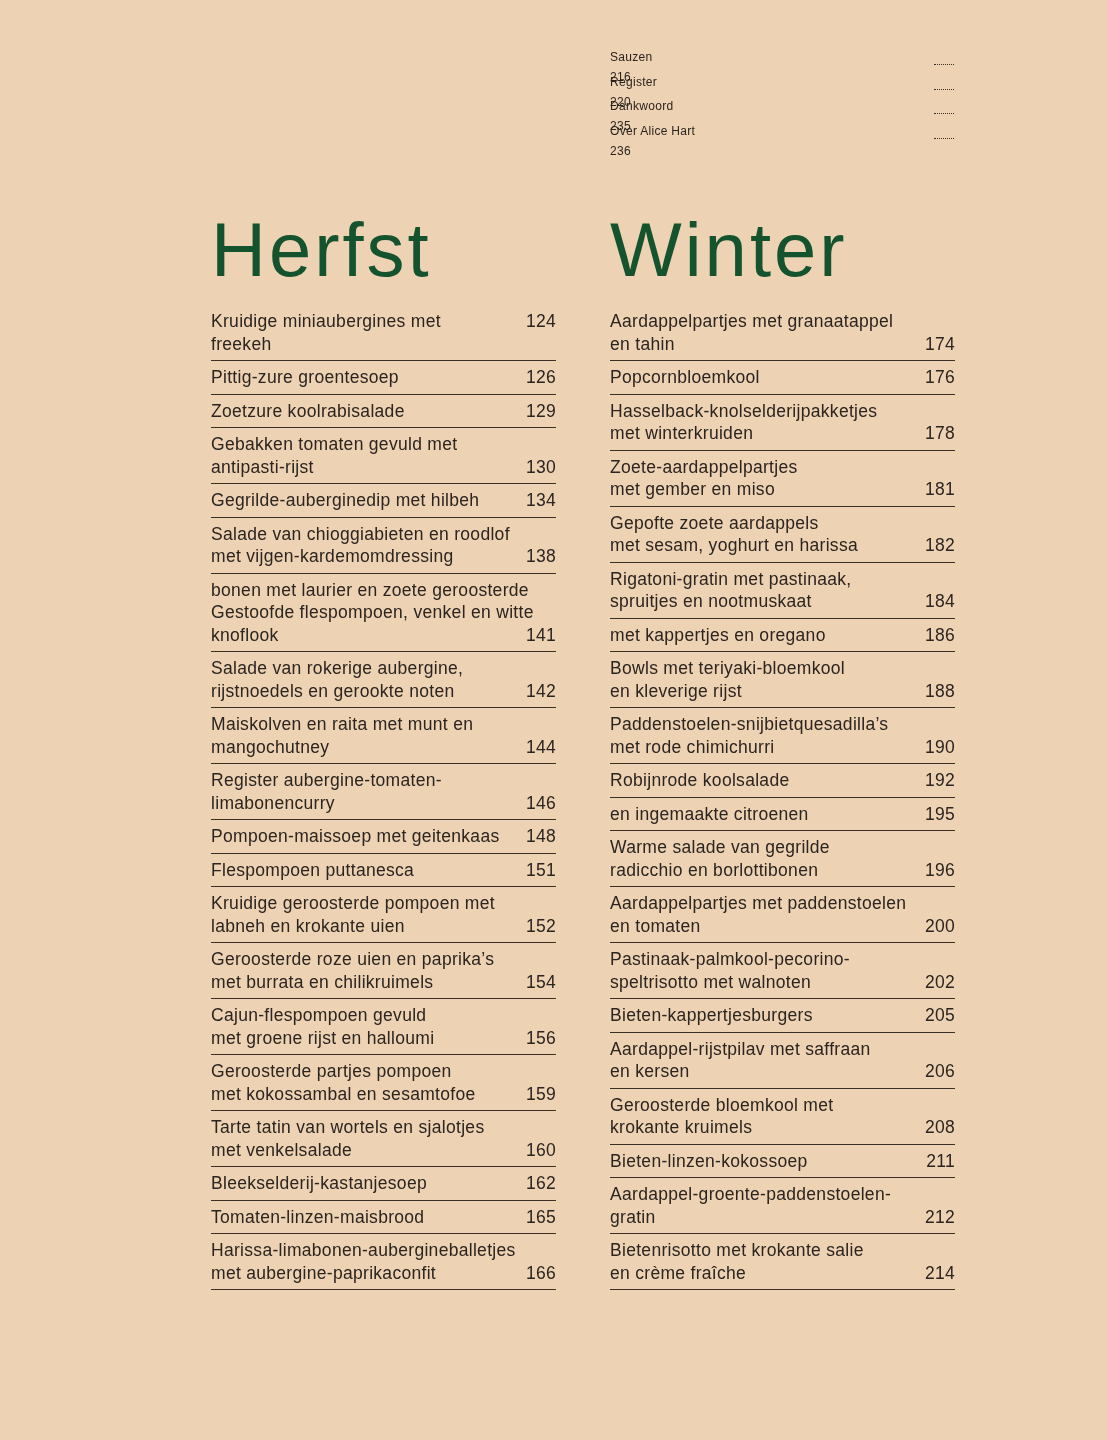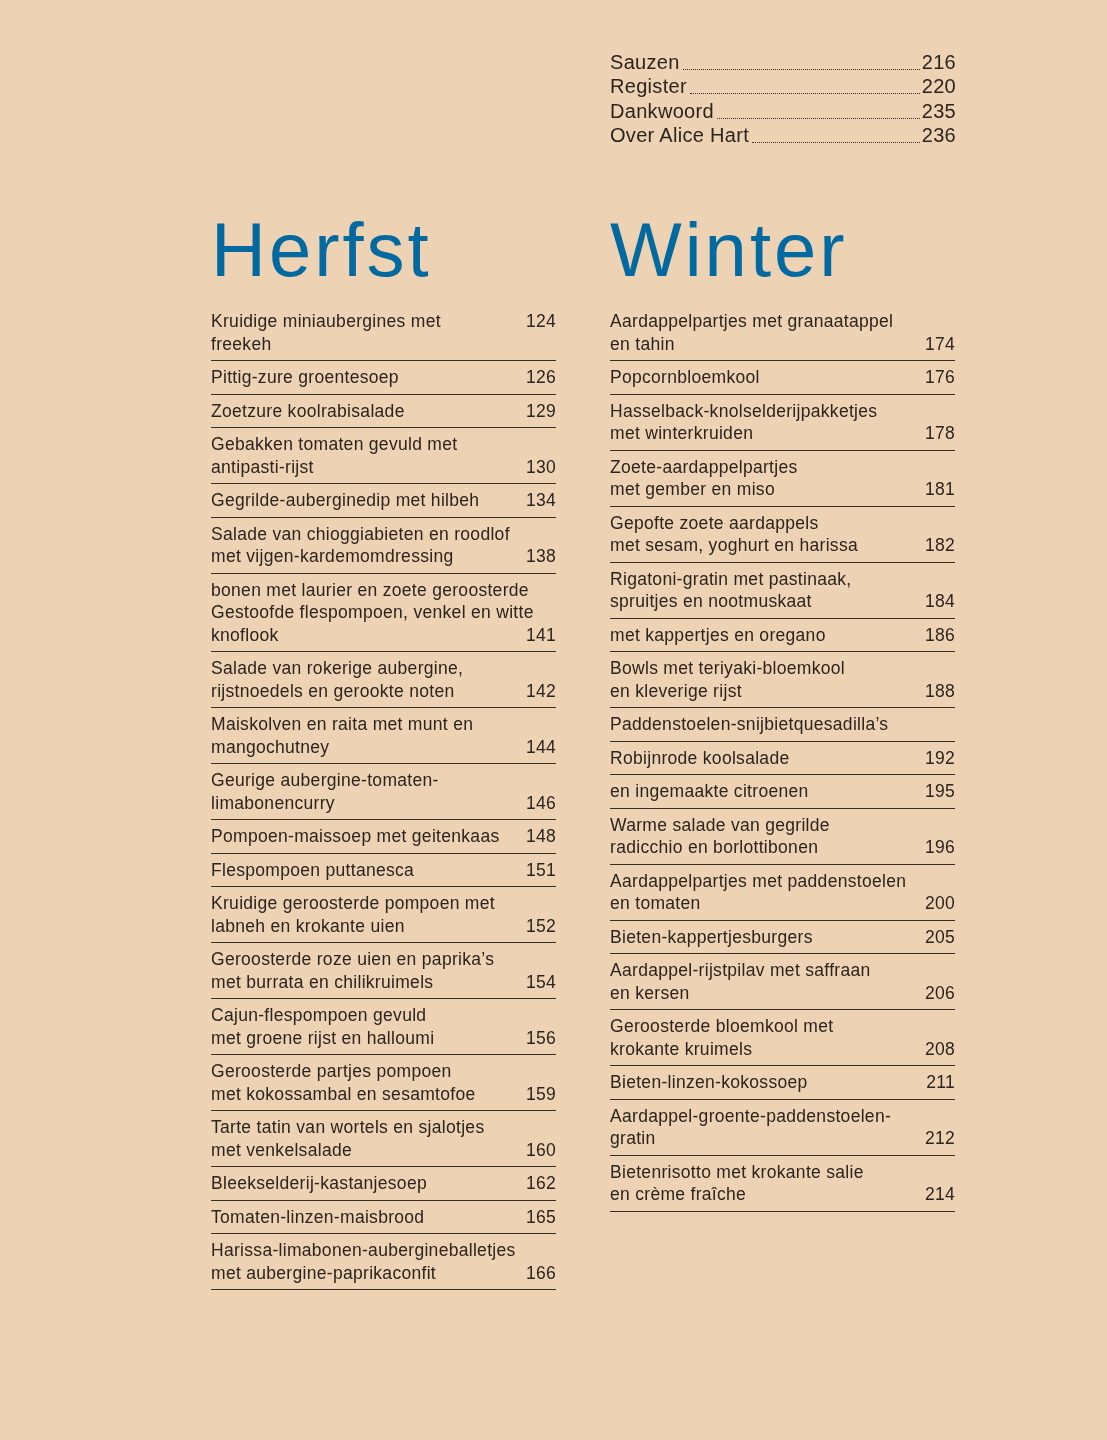--- a/index.html
+++ b/index.html
@@ -6,42 +6,42 @@
   body{
     width:1107px;height:1440px;position:relative;overflow:hidden;
     background:#edd2b3;
     color:#2b241f;
     font-family:"Liberation Sans", sans-serif;
   }
   .overflow-list{
     position:absolute;left:610px;top:50px;width:346px;
   }
   .overflow-row{
-    display:flex;align-items:center;height:24.5px;
-    font-size:20px;letter-spacing:0.3px;
+    display:flex;align-items:flex-start;height:24.5px;
+    font-size:12px;letter-spacing:0.3px;flex-direction:column;
   }
   .ov-label,.ov-page{white-space:nowrap;}
   .leader{
     flex:1 1 auto;
     border-bottom:1.6px dotted #3a2f25;
     align-self:flex-end;
     margin:0 2px 5px 3px;
     min-width:20px;
   }
   .toc-columns{
     position:absolute;left:211px;top:212px;
     display:flex;gap:54px;
   }
   .column{width:345px;}
   h1.season{
     margin:0 0 17px 0;
     font-size:76px;line-height:76px;
     font-weight:200;
     letter-spacing:3px;
-    color:#0369a1;
+    color:#14532d;
   }
   .entry{
     padding:5px 0 5px 0;
     border-bottom:1.5px solid #3a2f25;
     font-size:17.5px;line-height:22.5px;letter-spacing:0.3px;
   }
   .entry .line{display:block;}
   .entry .line.last{
     display:flex;justify-content:space-between;align-items:baseline;
   }
@@ -130,21 +130,21 @@
         </div>
       </div>
       <div class="entry">
         <div class="line">Maiskolven en raita met munt en</div>
         <div class="line last">
           <span class="txt">mangochutney</span>
           <span class="page">144</span>
         </div>
       </div>
       <div class="entry">
-        <div class="line">Geurige aubergine-tomaten-</div>
+        <div class="line">Register aubergine-tomaten-</div>
         <div class="line last">
           <span class="txt">limabonencurry</span>
           <span class="page">146</span>
         </div>
       </div>
       <div class="entry">
         <div class="line last">
           <span class="txt">Pompoen-maissoep met geitenkaas</span>
           <span class="page">148</span>
         </div>
@@ -261,20 +261,24 @@
       </div>
       <div class="entry">
         <div class="line">Bowls met teriyaki-bloemkool</div>
         <div class="line last">
           <span class="txt">en kleverige rijst</span>
           <span class="page">188</span>
         </div>
       </div>
       <div class="entry">
         <div class="line">Paddenstoelen-snijbietquesadilla’s</div>
+        <div class="line last">
+          <span class="txt">met rode chimichurri</span>
+          <span class="page">190</span>
+        </div>
       </div>
       <div class="entry">
         <div class="line last">
           <span class="txt">Robijnrode koolsalade</span>
           <span class="page">192</span>
         </div>
       </div>
       <div class="entry">
         <div class="line last">
           <span class="txt">en ingemaakte citroenen</span>
@@ -286,20 +290,27 @@
         <div class="line last">
           <span class="txt">radicchio en borlottibonen</span>
           <span class="page">196</span>
         </div>
       </div>
       <div class="entry">
         <div class="line">Aardappelpartjes met paddenstoelen</div>
         <div class="line last">
           <span class="txt">en tomaten</span>
           <span class="page">200</span>
+        </div>
+      </div>
+      <div class="entry">
+        <div class="line">Pastinaak-palmkool-pecorino-</div>
+        <div class="line last">
+          <span class="txt">speltrisotto met walnoten</span>
+          <span class="page">202</span>
         </div>
       </div>
       <div class="entry">
         <div class="line last">
           <span class="txt">Bieten-kappertjesburgers</span>
           <span class="page">205</span>
         </div>
       </div>
       <div class="entry">
         <div class="line">Aardappel-rijstpilav met saffraan</div>

